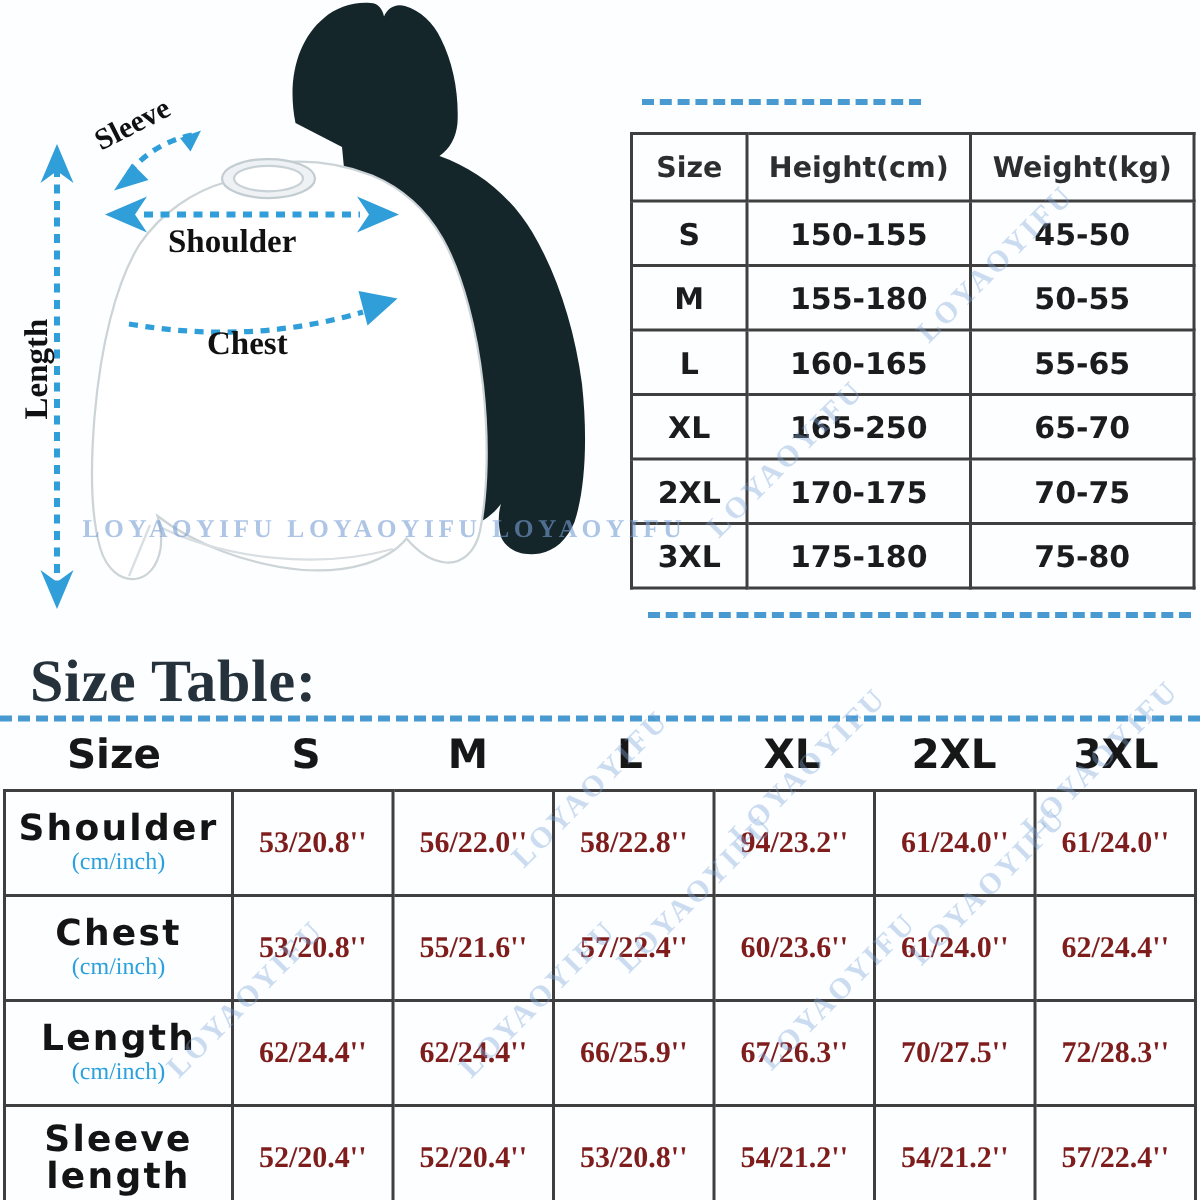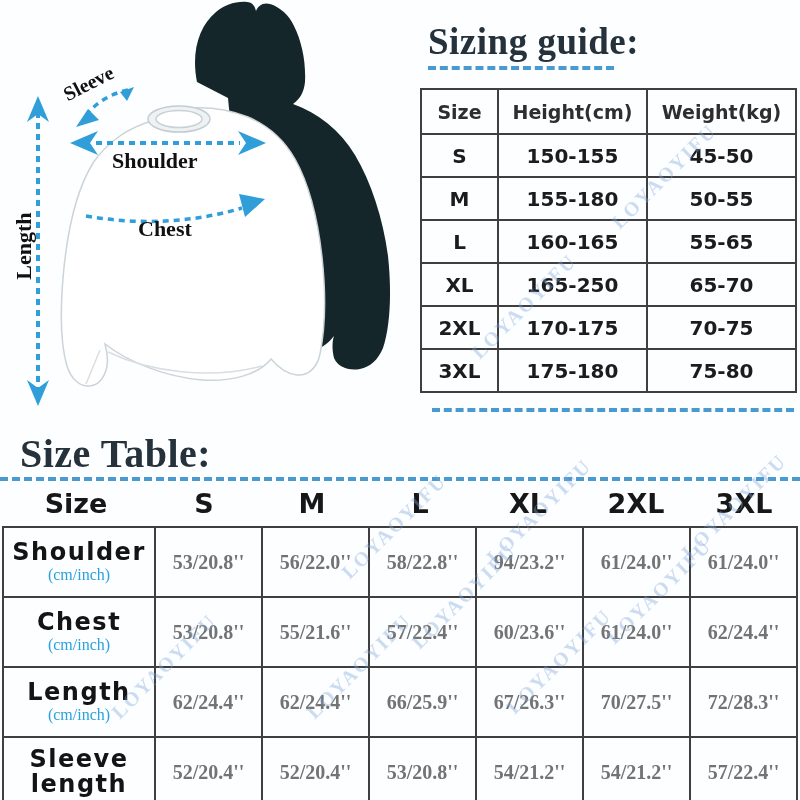--- a/index.html
+++ b/index.html
@@ -23,21 +23,21 @@
   
   #bt-header{position:absolute;left:2px;top:488px;width:796px;display:flex;}
   #bt-header span{display:block;text-align:center;font-size:27px;font-weight:bold;color:#171717;}
   #bt-header span:first-child{width:148px;}
   #bt-header span + span{width:108px;}
   #body-table{position:absolute;left:2px;top:526px;width:796px;border-collapse:collapse;table-layout:fixed;}
   #body-table td{border:2px solid #3f3f3f;text-align:center;vertical-align:middle;height:66px;}
   #body-table td.lbl{width:148px;}
   .row-label{font-size:24px;font-weight:bold;color:#141414;letter-spacing:1.5px;line-height:1.05;}
   .row-sub{font-family:"Liberation Serif","DejaVu Serif",serif;font-size:16px;font-weight:normal;color:#2aa0dc;}
-  .val{font-family:"Liberation Serif","DejaVu Serif",serif;font-size:20px;font-weight:bold;color:#737373;}
+  .val{font-family:"Liberation Serif","DejaVu Serif",serif;font-size:20px;font-weight:bold;color:#7f1d1d;}
   
   #diagram{position:absolute;left:0;top:0;width:430px;height:430px;}
   .garment-label{position:absolute;font-family:"Liberation Serif","DejaVu Serif",serif;
                  font-weight:bold;color:#111;}
   #sleeve-label{left:62px;top:72px;font-size:20px;transform:rotate(-27deg);}
   #shoulder-label{left:112px;top:148px;font-size:22px;}
   #chest-label{left:138px;top:216px;font-size:22px;}
   #length-label{left:-26px;top:233px;width:100px;text-align:center;font-size:22px;transform:rotate(-90deg);}
   
   .wm{position:absolute;font-family:"Liberation Serif","DejaVu Serif",serif;font-weight:bold;
@@ -91,21 +91,20 @@
         <polygon points="76,127 88,109 99,120" stroke="none"></polygon>
         <polygon points="134,87 120,92 127,101" stroke="none"></polygon>
       </g>
     </svg>
     <div id="sleeve-label" class="garment-label">Sleeve</div>
     <div id="shoulder-label" class="garment-label">Shoulder</div>
     <div id="chest-label" class="garment-label">Chest</div>
     <div id="length-label" class="garment-label">Length</div>
   </div>
 
-  <div id="sizing-title" class="heading">Sizing guide:</div>
   <div id="dash-under-sizing" class="dash"></div>
 
   <table id="guide-table">
     <colgroup>
         <col style="width:77px">
         <col style="width:149px">
         <col style="width:149px">
       </colgroup>
     <tbody>
         <tr class="hdr">
@@ -206,20 +205,21 @@
       <td class="val">52/20.4''</td>
       <td class="val">52/20.4''</td>
       <td class="val">53/20.8''</td>
       <td class="val">54/21.2''</td>
       <td class="val">54/21.2''</td>
       <td class="val">57/22.4''</td>
     </tr>
   </tbody>
     </table>
 
+  <div id="wm-row">LOYAOYIFU   LOYAOYIFU   LOYAOYIFU</div>
   <div class="wm" style="left:595px;top:165px;">LOYAOYIFU</div>
   <div class="wm" style="left:455px;top:295px;">LOYAOYIFU</div>
   <div class="wm" style="left:325px;top:515px;">LOYAOYIFU</div>
   <div class="wm" style="left:470px;top:500px;">LOYAOYIFU</div>
   <div class="wm" style="left:665px;top:495px;">LOYAOYIFU</div>
   <div class="wm" style="left:395px;top:585px;">LOYAOYIFU</div>
   <div class="wm" style="left:590px;top:580px;">LOYAOYIFU</div>
   <div class="wm" style="left:95px;top:655px;">LOYAOYIFU</div>
   <div class="wm" style="left:290px;top:655px;">LOYAOYIFU</div>
   <div class="wm" style="left:490px;top:650px;">LOYAOYIFU</div>

